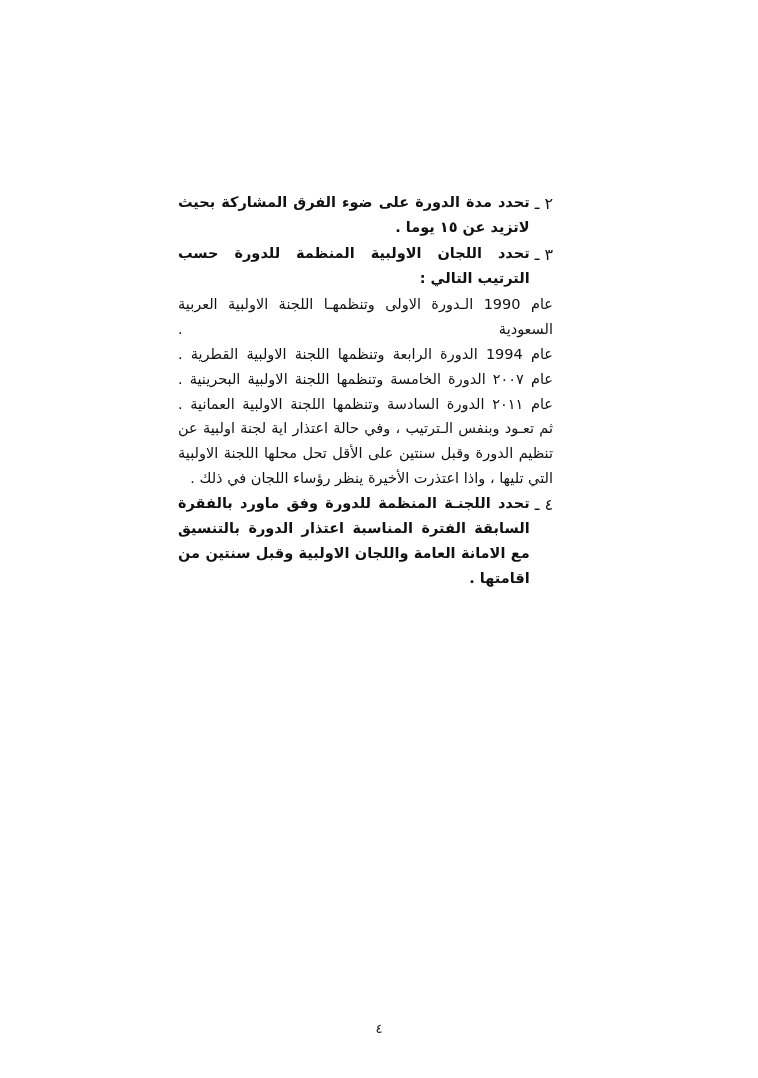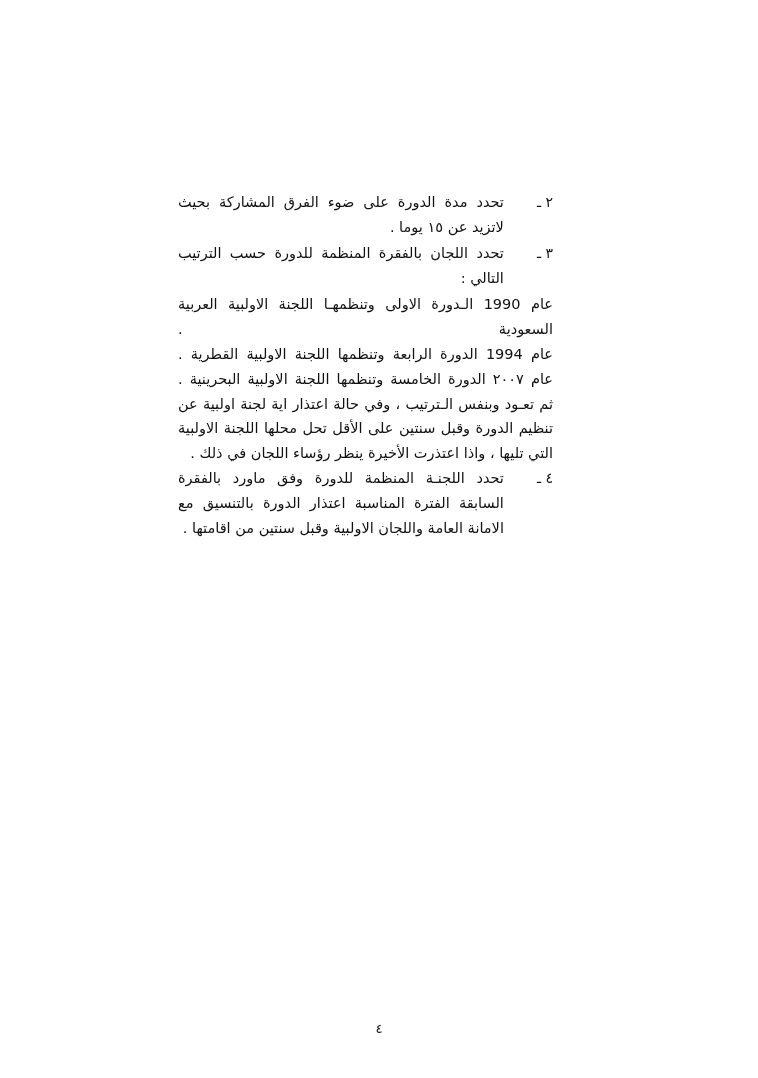--- a/index.html
+++ b/index.html
@@ -31,28 +31,28 @@
   .para {
     margin: 0 0 1px 0;
     display: flex;
     flex-direction: row;
     align-items: flex-start;
     gap: 5px;
   }
   .marker {
     flex: 0 0 auto;
     white-space: nowrap;
-    font-size: 14px;
+    font-size: 16px;
     line-height: 1.72;
-    margin-left: 28px;
   }
   .ptext {
     flex: 1 1 auto;
     text-align: justify;
     text-align-last: right;
+    font-weight: bold;
   }
   .plain {
     margin: 0;
     text-align: justify;
     text-align-last: justify;
   }
   .plain.last-right {
     text-align-last: right;
   }
   .page-number {
@@ -73,26 +73,27 @@
 
   <div class="content">
 
     <div class="para">
       <span class="marker">٢ ـ</span>
       <span class="ptext">تحدد مدة الدورة على ضوء الفرق المشاركة بحيث لاتزيد عن ١٥ يوما .</span>
     </div>
 
     <div class="para">
       <span class="marker">٣ ـ</span>
-      <span class="ptext">تحدد اللجان بالفقرة المنظمة للدورة حسب الترتيب التالي :</span>
+      <span class="ptext">تحدد اللجان الاولبية المنظمة للدورة حسب الترتيب التالي :</span>
     </div>
 
     <p class="plain">عام 1990 الـدورة الاولى وتنظمهـا اللجنة الاولبية العربية السعودية .</p>
     <p class="plain">عام 1994 الدورة الرابعة وتنظمها اللجنة الاولبية القطرية .</p>
     <p class="plain">عام ٢٠٠٧ الدورة الخامسة وتنظمها اللجنة الاولبية البحرينية .</p>
+    <p class="plain">عام ٢٠١١ الدورة السادسة وتنظمها اللجنة الاولبية العمانية .</p>
     <p class="plain last-right">ثم تعـود وبنفس الـترتيب ، وفي حالة اعتذار اية لجنة اولبية عن تنظيم الدورة وقبل سنتين على الأقل تحل محلها اللجنة الاولبية التي تليها ، واذا اعتذرت الأخيرة ينظر رؤساء اللجان في ذلك .</p>
 
     <div class="para">
       <span class="marker">٤ ـ</span>
       <span class="ptext">تحدد اللجنـة المنظمة للدورة وفق ماورد بالفقرة السابقة الفترة المناسبة اعتذار الدورة بالتنسيق مع الامانة العامة واللجان الاولبية وقبل سنتين من اقامتها .</span>
     </div>
 
   </div>
 
   <div class="page-number">٤</div>

